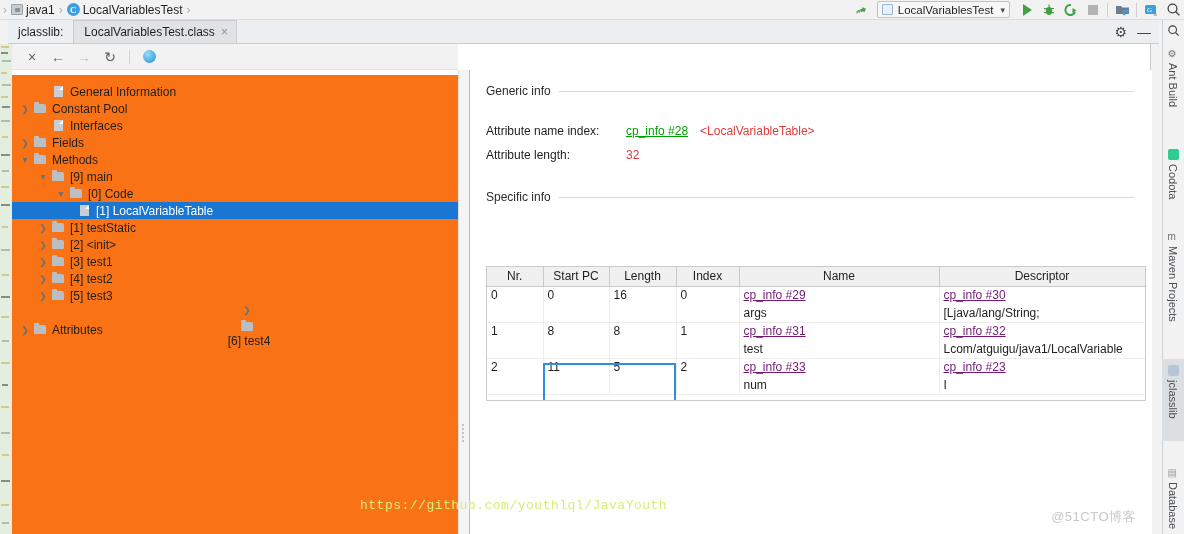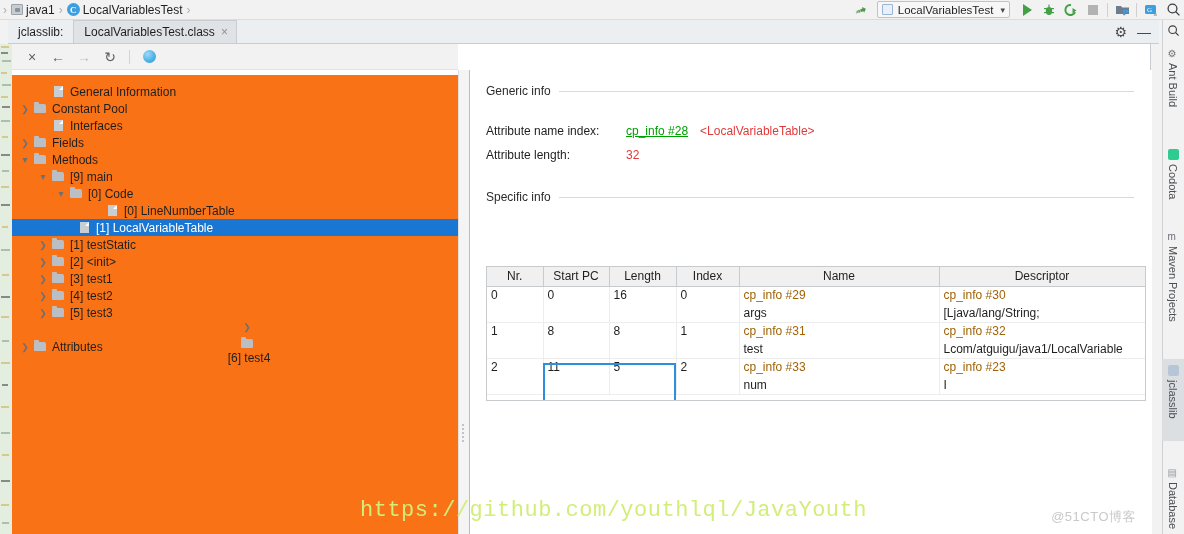--- a/index.html
+++ b/index.html
@@ -144,30 +144,30 @@
   table.lvt { border-collapse:collapse; width:658px; table-layout:fixed; font-size:12px;}
   table.lvt th {
     background:#f0f0f0; border-right:1px solid #c7cbce; border-bottom:1px solid #c7cbce;
     font-weight:normal; height:19px; font-size:12px; color:#1f1f1f; text-align:center;
   }
   table.lvt td {
     border-right:1px solid #ededed; border-bottom:1px solid #ededed;
     vertical-align:top; padding:1px 4px 2px 4px; height:36px;
   }
   table.lvt td.plain { color:#1f1f1f; }
-  .cp { color:#a16207; display:block; }
+  .cp { color:#701a75; text-decoration:underline; display:block; }
   .cpv { color:#1f1f1f; display:block; margin-top:4px; }
   .selbox {
     position:absolute; left:56px; top:96px; width:133px; height:41px;
     border:2px solid #2e8fe0; pointer-events:none;
   }
 
   
   .wm-url {
-    position:absolute; left:347px; top:454px; font-size:22px; letter-spacing:.5px;
+    position:absolute; left:347px; top:454px; font-size:13px; letter-spacing:.5px;
     color:#d2ee7a; font-family:"Liberation Mono", monospace; white-space:nowrap;
   }
   .wm-cto {
     position:absolute; right:14px; bottom:8px; font-size:13px; color:#c9c9c9;
     letter-spacing:.5px;
     margin-left:16px;
   }
 
   
   .rstrip {
@@ -358,27 +358,20 @@
             <span class="ic-folder"></span>
           </span>
           <span class="tlabel">[9] main</span>
         </div>
         <div class="tnode" style="padding-left: 42px;">
           <span class="twist open"></span>
           <span class="tico">
             <span class="ic-folder"></span>
           </span>
           <span class="tlabel">[0] Code</span>
-        </div>
-        <div class="tnode" style="padding-left: 78px;">
-          <span class="twist "></span>
-          <span class="tico">
-            <span class="ic-file"></span>
-          </span>
-          <span class="tlabel">[0] LineNumberTable</span>
         </div>
         <div class="tnode sel" style="padding-left: 50px;">
           <span class="twist "></span>
           <span class="tico">
             <span class="ic-file"></span>
           </span>
           <span class="tlabel">[1] LocalVariableTable</span>
         </div>
         <div class="tnode" style="padding-left: 24px;">
           <span class="twist closed"></span>

